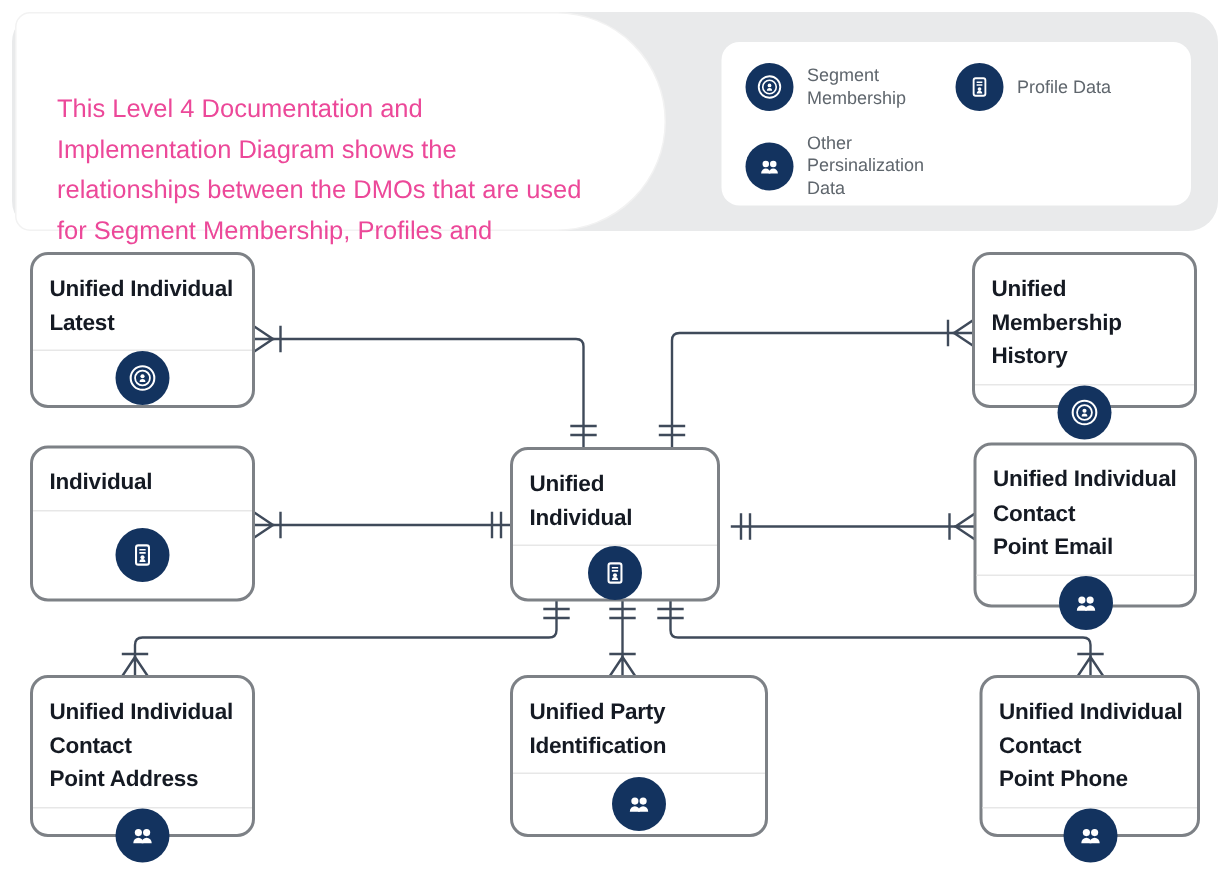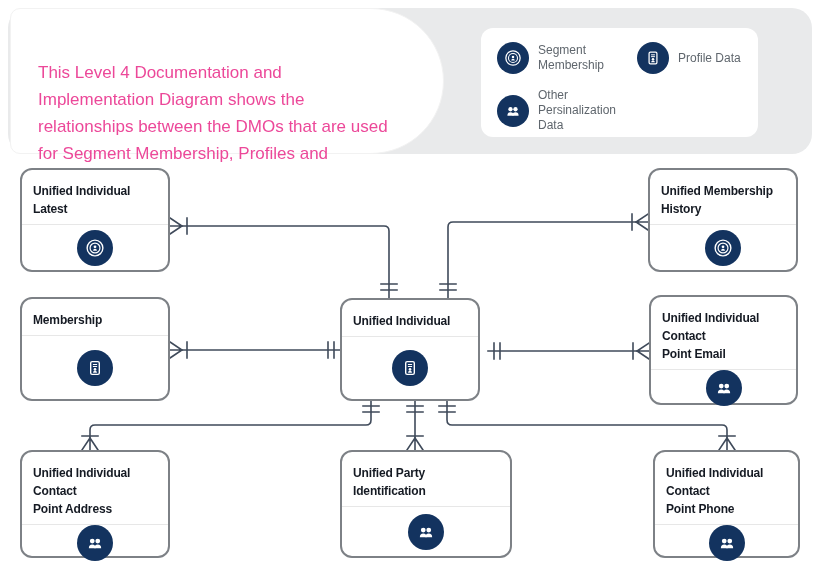--- a/index.html
+++ b/index.html
@@ -7,36 +7,36 @@
          font-family:"Liberation Sans",sans-serif;}
   
   .gray-band{position:absolute;left:8px;top:8px;width:804px;height:146px;
              background:#e9eaeb;border-radius:20px;z-index:0;}
   .header-card{position:absolute;left:10px;top:8px;width:434px;height:146px;
                background:#ffffff;border:1px solid #f2f2f2;box-sizing:border-box;
                border-radius:10px 73px 73px 10px;z-index:1;padding:42px 70px 0 27px;}
   .header-title{font-size:19px;font-weight:bold;color:#24599a;letter-spacing:.1px;}
   .header-desc{margin-top:9px;font-size:17px;line-height:1.58;color:#ec4899;width:356px;}
   
-  .legend-card{position:absolute;left:481px;top:28px;width:277px;height:109px;
+  .legend-card{position:absolute;left:481px;top:28px;width:313px;height:109px;
                background:#fff;border-radius:12px;z-index:1;box-sizing:border-box;
                padding:14px 10px 12px 16px;display:grid;grid-template-columns:140px auto;
                row-gap:14px;align-items:center;}
   .legend-item{display:flex;align-items:center;gap:9px;}
   .badge{width:32px;height:32px;border-radius:50%;background:#13335f;flex:0 0 32px;
          display:flex;align-items:center;justify-content:center;}
   .legend-label{font-size:12px;line-height:1.25;color:#5f666d;max-width:112px;}
   
   .wires{position:absolute;left:0;top:0;z-index:1;}
   .wires path{stroke:#3f4a5a;stroke-width:1.6;fill:none;stroke-linecap:square;}
   
   .node{position:absolute;background:#fff;border:2px solid #7d8186;border-radius:12px;
         box-sizing:border-box;z-index:2;display:flex;flex-direction:column;}
   .node-head{padding:12px 6px 6px 11px;border-bottom:1px solid #e7e7e7;
-             font-size:12px;font-weight:bold;color:#151a23;letter-spacing:-.15px;
+             font-size:15px;font-weight:bold;color:#151a23;letter-spacing:-.15px;
              line-height:1.5;white-space:pre-line;}
   .node-body{flex:1;display:flex;align-items:center;justify-content:center;}
   .badge-lg{width:36px;height:36px;border-radius:50%;background:#13335f;
             display:flex;align-items:center;justify-content:center;}
 </style>
 </head>
 <body>
 
 <div class="stage">
 
@@ -149,21 +149,21 @@
         <circle cx="12" cy="12" r="8.6" stroke="#fff" stroke-width="1.5" fill="none"></circle>
         <circle cx="12" cy="12" r="5.4" stroke="#fff" stroke-width="1.3" fill="none"></circle>
         <circle cx="12" cy="10.7" r="1.5" fill="#fff"></circle>
         <path d="M9.9 14.9 a2.1 2.1 0 0 1 4.2 0 z" fill="#fff"></path>
       </svg>
         </span>
       </div>
   </div>
 
   <div class="node" style="left:20px;top:297px;width:150px;height:104px;">
-    <div class="node-head">Membership</div>
+    <div class="node-head">Individual</div>
     <div class="node-body">
         <span class="badge-lg">
       <svg width="22" height="22" viewBox="0 0 24 24">
         <rect x="7.3" y="5" width="9.4" height="14" rx="1.6" stroke="#fff" stroke-width="1.5" fill="none"></rect>
         <path d="M9.7 8.2 H14.3 M9.7 10.4 H14.3" stroke="#fff" stroke-width="1.2"></path>
         <circle cx="12" cy="13.6" r="1.5" fill="#fff"></circle>
         <path d="M9.8 17.1 a2.2 2.2 0 0 1 4.4 0 z" fill="#fff"></path>
       </svg>
         </span>
       </div>

